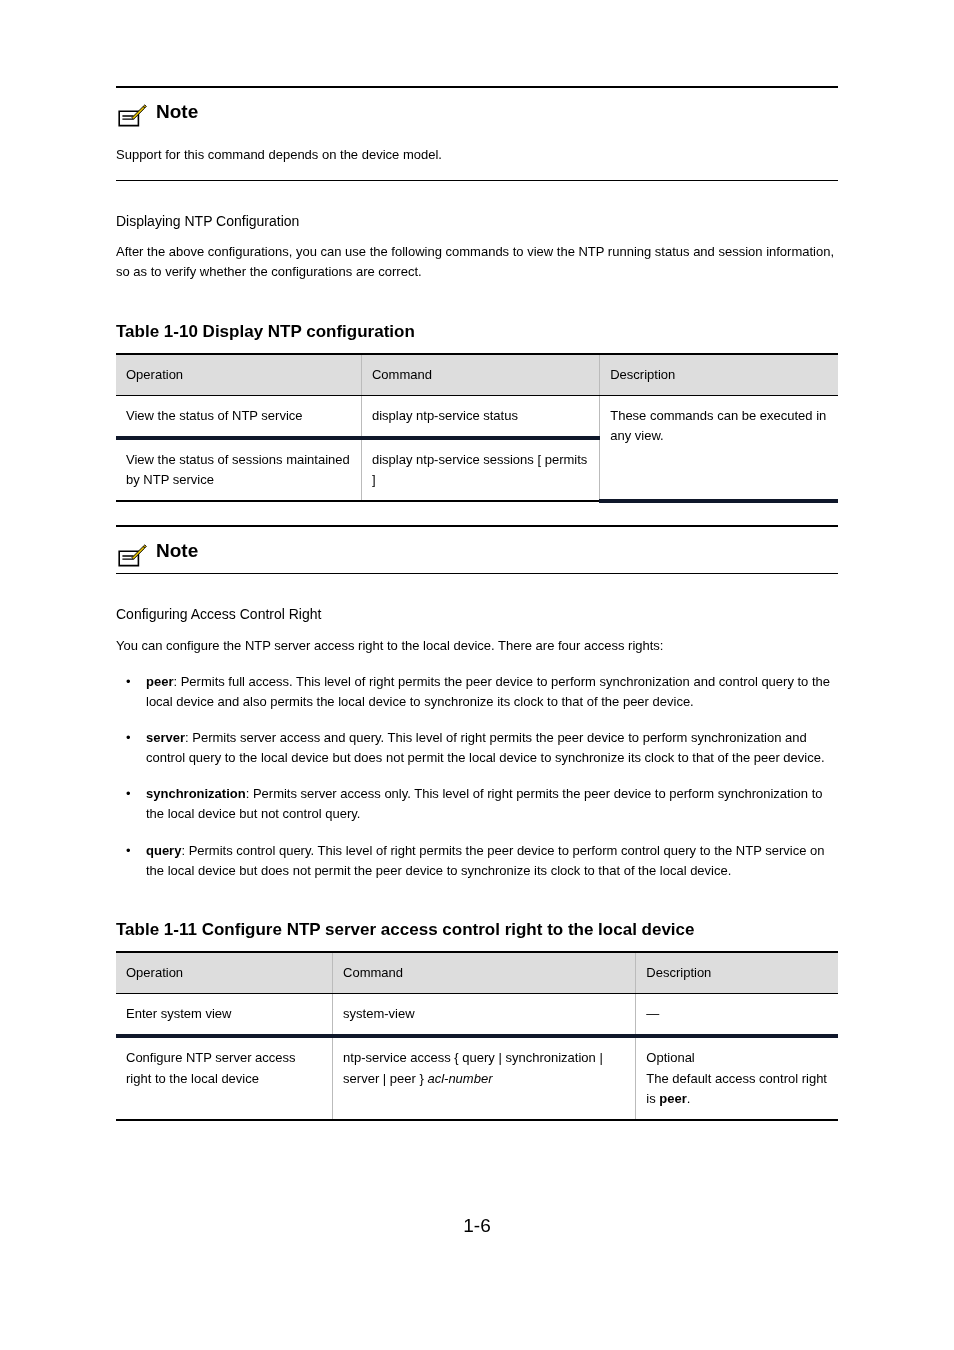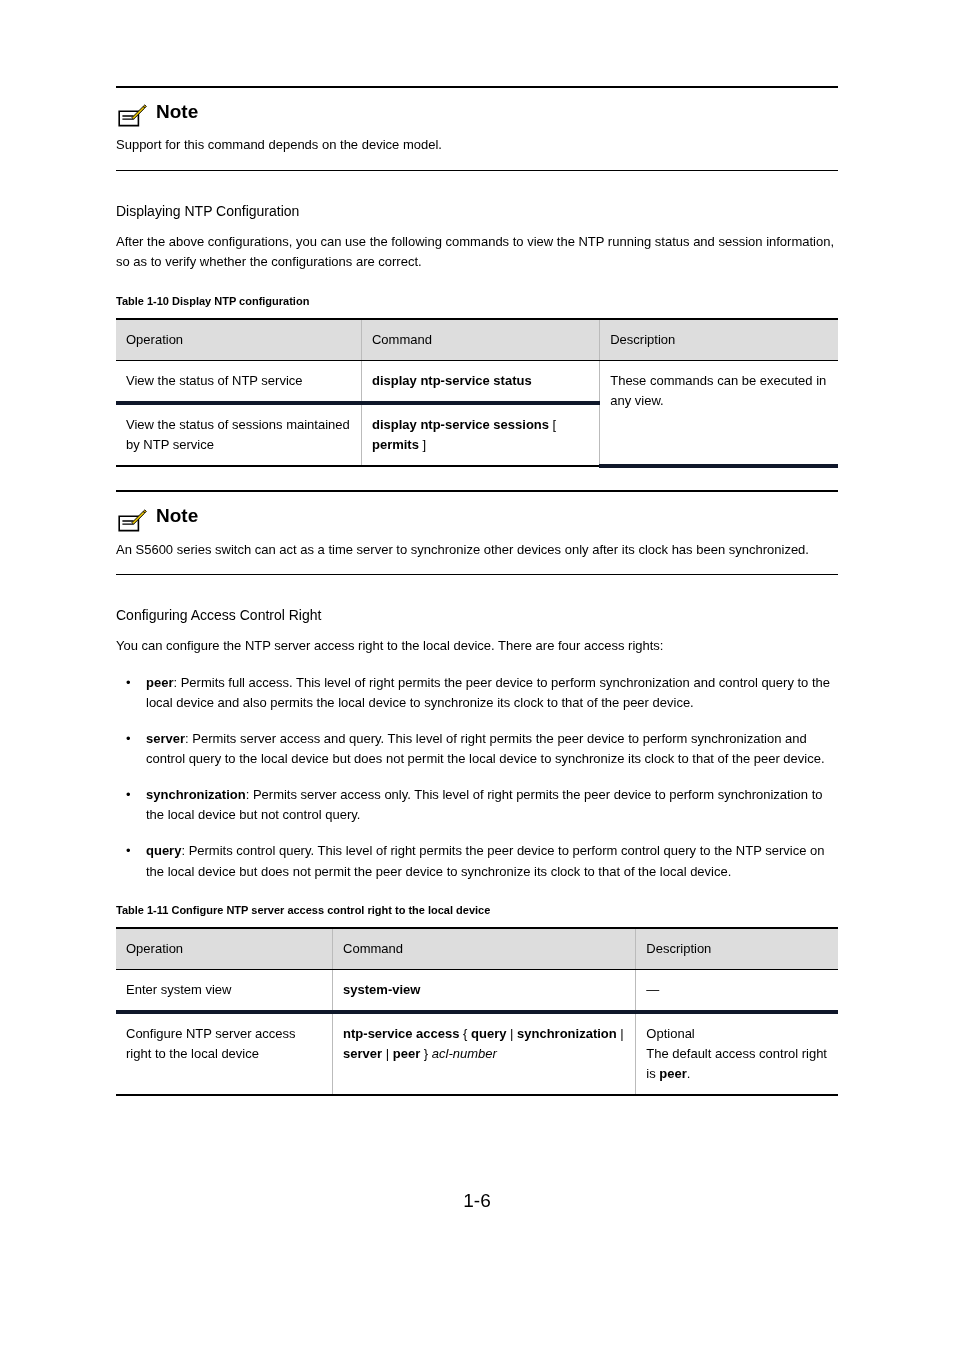--- a/index.html
+++ b/index.html
@@ -16,24 +16,24 @@
     .hr-thin  { border: none; border-top: 1px solid #000; margin: 0; }
     .note-block { margin: 10px 0 10px 0; }
     .note-head {
       display: flex;
       align-items: flex-end;
       gap: 8px;
       margin: 12px 0 4px 0;
     }
     .note-icon { width: 32px; height: 26px; flex: none; }
     .note-label { font-weight: bold; font-size: 19px; position: relative; top: -3px; }
-    .note-text { margin: 6px 0 14px 0; }
+    .note-text { margin: 16px 0 14px 0; }
     .section-title { font-weight: normal; font-size: 14px; margin: 30px 0 8px 0; }
     .para { margin: 10px 0; }
-    .table-caption { font-weight: bold; font-size: 11px; margin: 20px 0 8px 0; }
+    .table-caption { font-weight: bold; font-size: 17px; margin: 36px 0 8px 0; }
     table { width: 100%; border-collapse: collapse; font-size: 13px; }
     th {
       background: #ddd;
       text-align: left;
       font-weight: normal;
       padding: 10px 10px;
       border-top: 2px solid #000;
       border-bottom: 1.5px solid #000;
       border-left: 1px solid #bbb;
       border-right: 1px solid #bbb;
@@ -47,21 +47,21 @@
     }
     tr.last td { border-bottom: 2px solid #000; }
     th:first-child, td:first-child { border-left: none; }
     th:last-child,  td:last-child  { border-right: none; }
     ul.bullets { list-style: none; margin: 0; padding: 0; }
     ul.bullets li { margin: 16px 0 16px 30px; text-indent: -20px; }
     ul.bullets li::before {
       content: "•"; display: inline-block; width: 20px; text-indent: 0;
     }
     .bold { font-weight: bold; }
-    .cmd { font-weight: bold; margin-top: 28px; }
+    .cmd { font-weight: normal; margin-top: 28px; }
     .footer { text-align: center; font-size: 19px; margin-top: 90px; }
   </style>
 </head>
 <body>
 
 <div class="note-block">
   <hr class="hr-thick">
   <div class="note-head">
     <span class="note-icon">
       <svg viewBox="0 0 40 32" width="32" height="26">
@@ -110,21 +110,20 @@
     <span class="note-icon">
       <svg viewBox="0 0 40 32" width="32" height="26">
         <path d="M4 10 L28 10 L28 28 L4 28 Z" fill="#fff" stroke="#000" stroke-width="2"></path>
         <path d="M8 16 L22 16 M8 20 L22 20" stroke="#000" stroke-width="1.6"></path>
         <path d="M20 18 L34 4 L36 6 L22 20 Z" fill="#e8c400" stroke="#000" stroke-width="1.2"></path>
         <path d="M34 4 L36 6 L38 4 L36 2 Z" fill="#c09800" stroke="#000" stroke-width="1"></path>
       </svg>
     </span>
     <span class="note-label">Note</span>
   </div>
-  <p class="note-text">An S5600 series switch can act as a time server to synchronize other devices only after its clock has been synchronized.</p>
   <hr class="hr-thin">
 </div>
 
 <h2 class="section-title">Configuring Access Control Right</h2>
 <p class="para">You can configure the NTP server access right to the local device. There are four access rights:</p>
 
 <ul class="bullets">
   <li><span class="bold">peer</span><span>: Permits full access. This level of right permits the peer device to perform synchronization and control query to the local device and also permits the local device to synchronize its clock to that of the peer device.</span></li>
   <li><span class="bold">server</span><span>: Permits server access and query. This level of right permits the peer device to perform synchronization and control query to the local device but does not permit the local device to synchronize its clock to that of the peer device.</span></li>
   <li><span class="bold">synchronization</span><span>: Permits server access only. This level of right permits the peer device to perform synchronization to the local device but not control query.</span></li>

